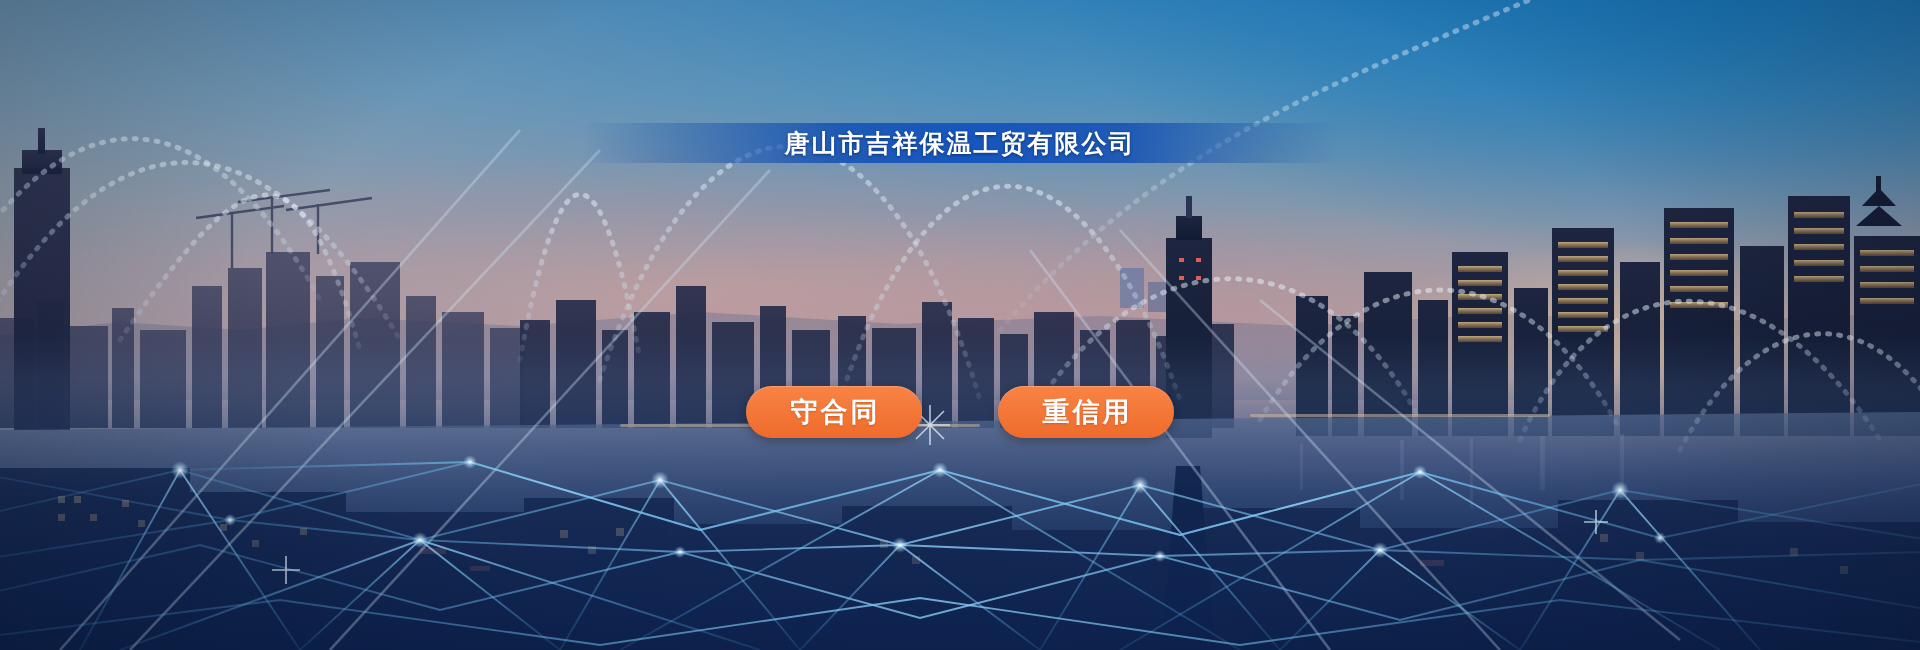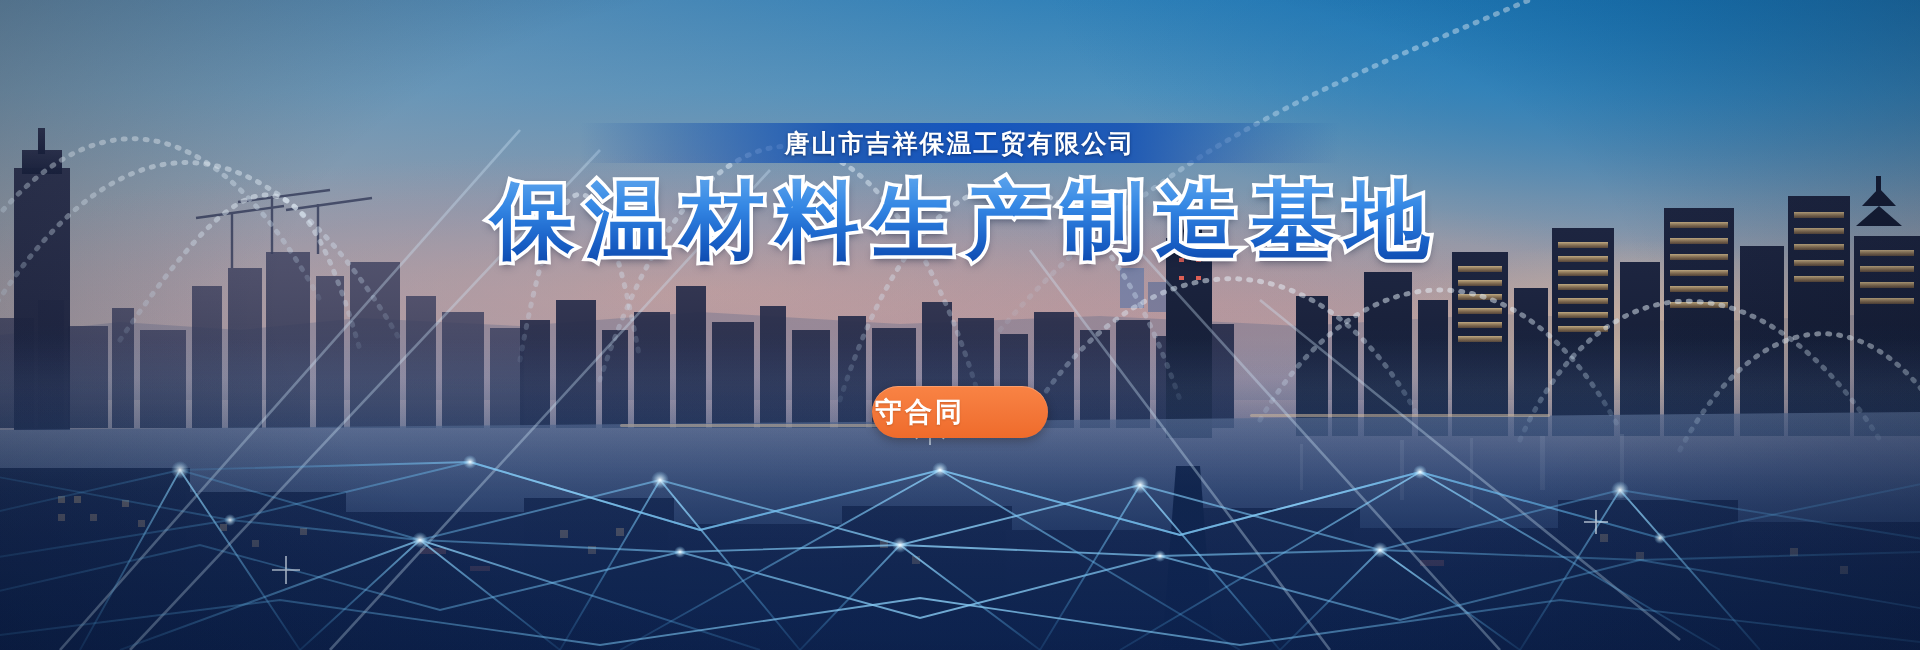--- a/index.html
+++ b/index.html
@@ -147,21 +147,21 @@
   #pills{
     position:absolute;
     left:50%; transform:translateX(-50%);
     top:386px;
     display:flex;
     gap:76px;
   }
   .pill{
     width:176px; height:52px;
     border-radius:26px;
-    display:flex; align-items:center; justify-content:flex-start;
+    display:flex; align-items:center; justify-content:center;
     background:linear-gradient(180deg,#f98344 0%,#f4793b 42%,#ef6b2b 100%);
     box-shadow:
       0 3px 10px rgba(20,10,0,0.30),
       inset 0 1px 0 rgba(255,255,255,0.22);
     cursor:pointer;
   }
   .pill span{
     color:#ffffff;
     font-size:27px;
     font-weight:bold;
@@ -482,25 +482,24 @@
 
   <div class="layer" id="blueTint"></div>
   <div class="layer" id="vignette"></div>
 
   <div id="content">
 
     <div id="companyBar">
       <div id="companyName">唐山市吉祥保温工贸有限公司</div>
     </div>
 
-    <div id="headlineWrap">
-      <div id="headlineOutline">保温材料生产制造基地</div>
-      <div id="headlineFill">保温材料生产制造基地</div>
-    </div>
 
     <div id="pills">
       <div class="pill">
         <span>守合同</span>
       </div>
+      <div class="pill">
+        <span>重信用</span>
+      </div>
     </div>
 
   </div>
 </div>
 
 </body></html>

